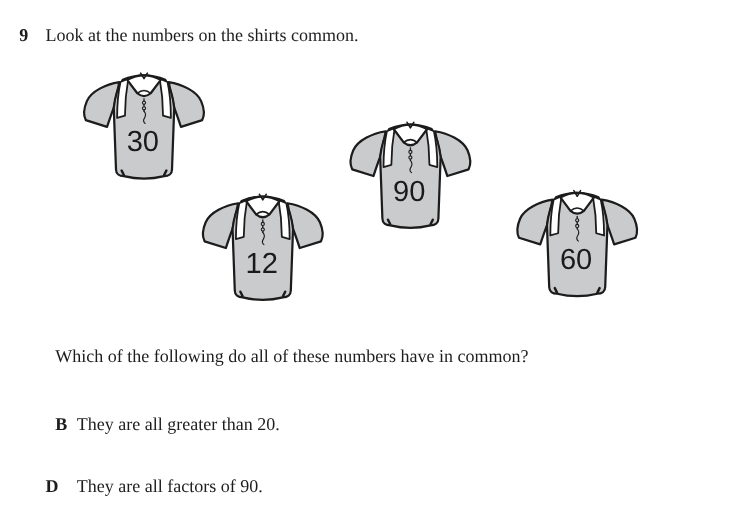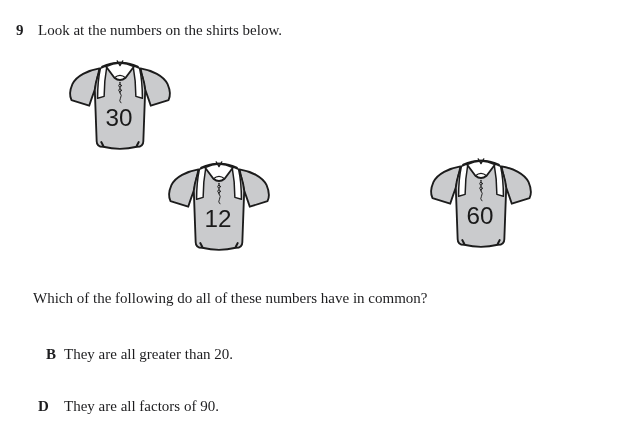--- a/index.html
+++ b/index.html
@@ -45,21 +45,21 @@
   .shirt-30 { left: 64px;  top: 57px;  width: 112px; height: 103px; }
   .shirt-12 { left: 163px; top: 158px; width: 112px; height: 103px; }
   .shirt-90 { left: 286px; top: 98px;  width: 112px; height: 103px; }
   .shirt-60 { left: 425px; top: 155px; width: 112px; height: 103px; }
   .shirt-24 { left: 506px; top: 57px;  width: 118px; height: 106px; }
 
   
   .q-question {
     position: absolute;
     top: 290px;
-    left: 33px;
+    left: 46px;
     font-size: 15px;
     white-space: nowrap;
   }
   .option-row {
     position: absolute;
     left: 38px;
     font-size: 15px;
     white-space: nowrap;
   }
   .option-letter {
@@ -101,37 +101,43 @@
           <path fill="none" stroke-width="1" d="M60,38 q2.5,3 0.5,6 q-2,3 0.5,5"></path>
 
           <path stroke-width="2.2" d="M40,91 l2,4"></path>
           <path stroke-width="2.2" d="M80,91 l-2,4"></path>
         </g>
       </symbol>
     </defs>
   </svg>
 
   <div class="q-header">
-    <span class="q-num">9</span><span>Look at the numbers on the shirts below.</span>
+    <span class="q-num">9</span><span>Look at the numbers on the shirts common.</span>
   </div>
 
   <div class="shirt shirt-30">
     <svg viewBox="0 0 120 110">
       <use href="#polo"></use>
       <text class="shirt-number-text" x="59" y="74" text-anchor="middle">30</text>
     </svg>
   </div>
 
   <div class="shirt shirt-12">
     <svg viewBox="0 0 120 110">
       <use href="#polo"></use>
       <text class="shirt-number-text" x="59" y="74" text-anchor="middle">12</text>
     </svg>
   </div>
 
+  <div class="shirt shirt-90">
+    <svg viewBox="0 0 120 110">
+      <use href="#polo"></use>
+      <text class="shirt-number-text" x="59" y="74" text-anchor="middle">90</text>
+    </svg>
+  </div>
 
   <div class="shirt shirt-60">
     <svg viewBox="0 0 120 110">
       <use href="#polo"></use>
       <text class="shirt-number-text" x="59" y="74" text-anchor="middle">60</text>
     </svg>
   </div>
 
 
   <div class="q-question">Which of the following do all of these numbers have in common?</div>

